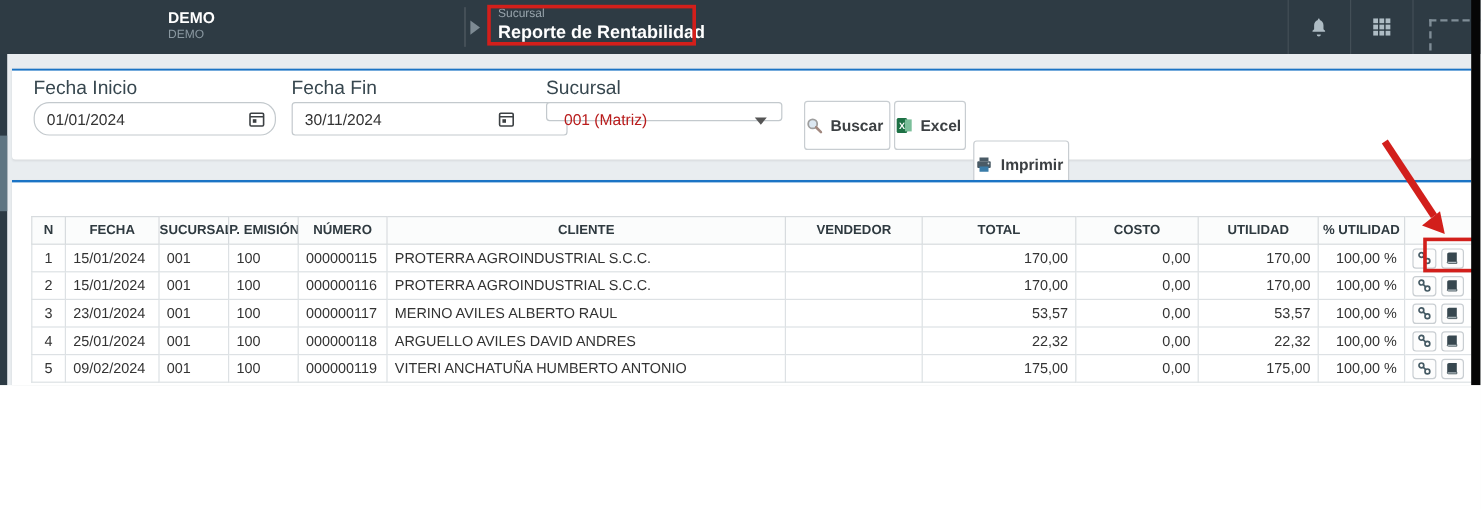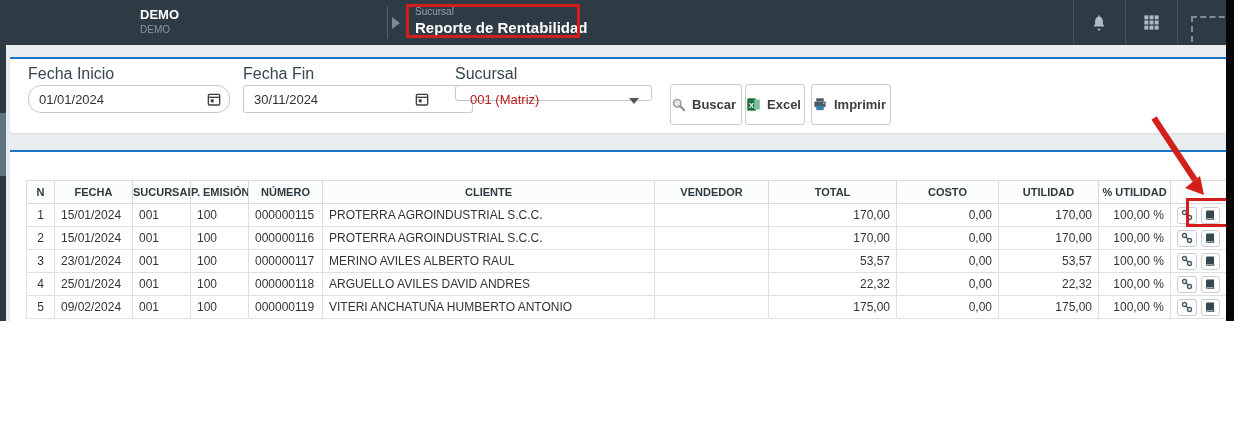--- a/index.html
+++ b/index.html
@@ -140,21 +140,21 @@
         <span>Buscar</span>
       </div>
       <div class="btn" style="left:735px; width:60px;">
         <svg width="15" height="15" viewBox="0 0 24 24">
           <rect x="2" y="2" width="14" height="20" rx="2" fill="#1e7145"></rect>
           <rect x="13" y="4" width="9" height="16" fill="#7bbf9a"></rect>
           <text x="9" y="17" font-size="12" font-weight="bold" fill="#fff" text-anchor="middle" font-family="Liberation Sans, sans-serif">X</text>
         </svg>
         <span>Excel</span>
       </div>
-      <div class="btn" style="left:801px; width:80px;">
+      <div class="btn" style="left:801px; width:80px;margin-top:33px;">
         <svg width="16" height="15" viewBox="0 0 24 24">
           <rect x="6" y="2" width="12" height="5" fill="#4a5b66"></rect>
           <rect x="3" y="7" width="18" height="9" rx="1.5" fill="#4a5b66"></rect>
           <rect x="6" y="14" width="12" height="7" fill="#3a7ca8"></rect>
           <circle cx="18" cy="10" r="1.2" fill="#cfd8dc"></circle>
         </svg>
         <span>Imprimir</span>
       </div>
     </div>
 

